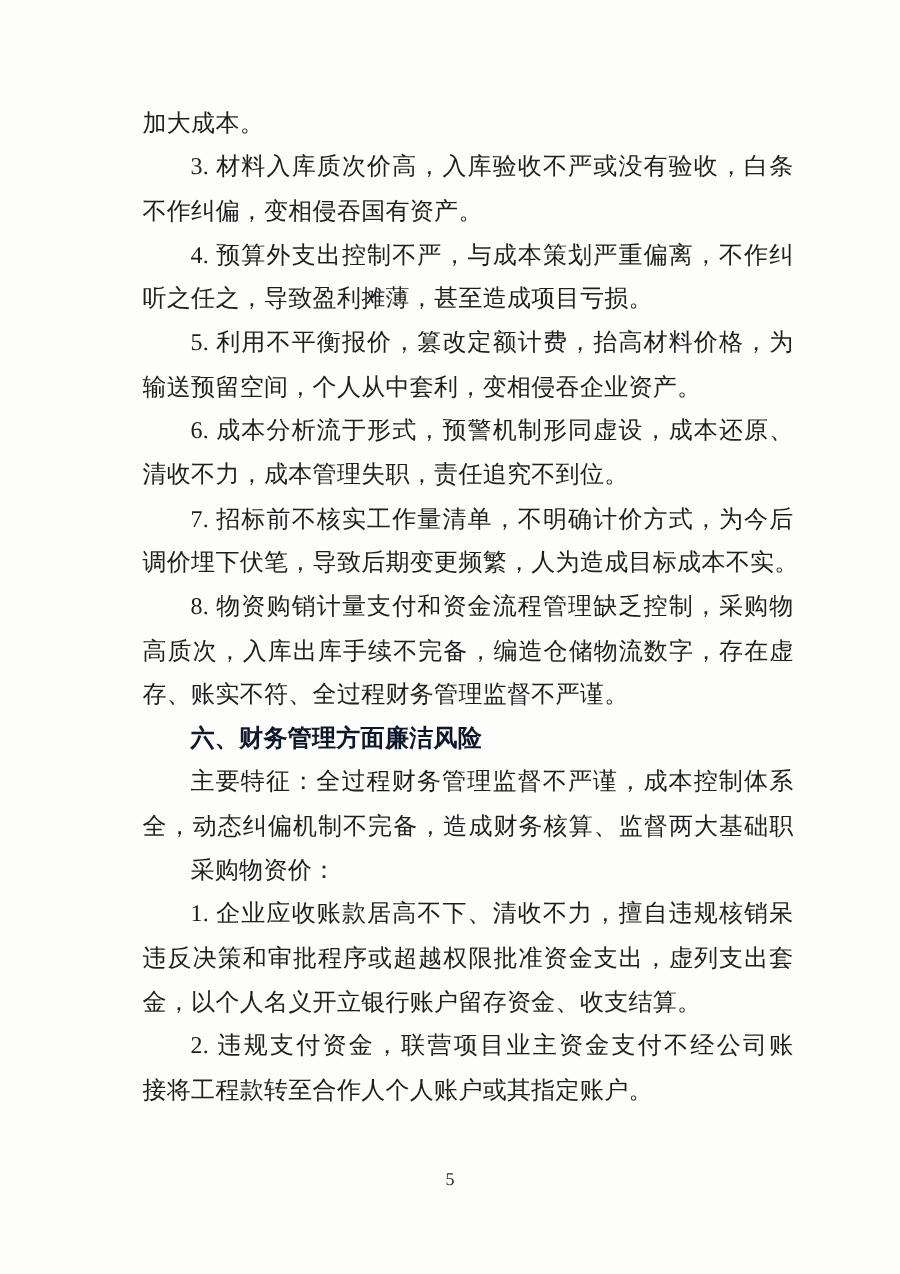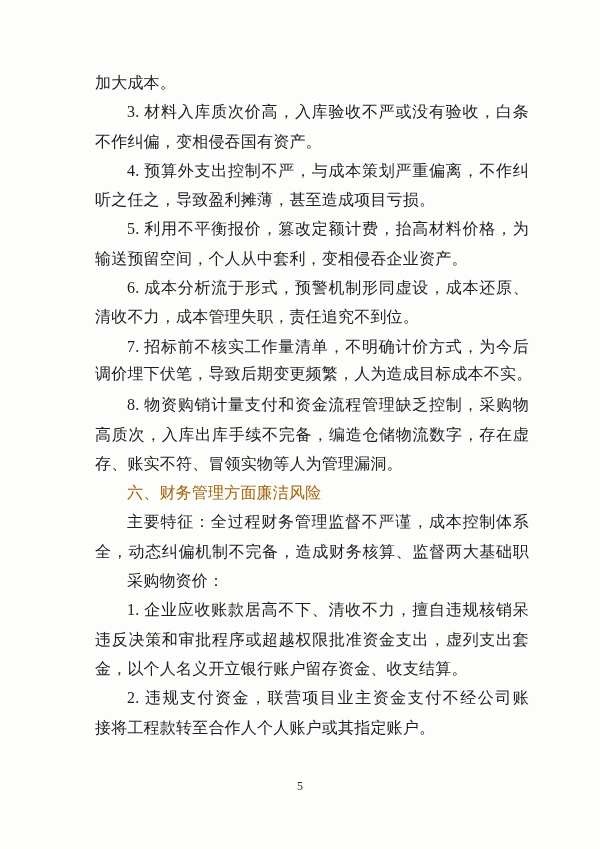--- a/index.html
+++ b/index.html
@@ -29,22 +29,22 @@
     letter-spacing: 0.2px;
   }
   .line.fill {
     white-space: normal;
     text-align: justify;
     text-align-last: justify;
     overflow: hidden;
   }
   .line.heading {
     font-family: "Liberation Sans", "DejaVu Sans", sans-serif;
-    font-weight: normal;
-    color: #a16207;
+    font-weight: bold;
+    color: #0f172a;
   }
   .page-number {
     position: absolute;
     left: 0; top: 779px;
     width: 600px;
     text-align: center;
     font-size: 12px;
     line-height: 14px;
     color: #2a2a2a;
   }
@@ -57,24 +57,24 @@
       <div class="line" style="text-indent: 0px;">加大成本。</div>
       <div class="line fill" style="text-indent: 32px;">3. 材料入库质次价高，入库验收不严或没有验收，白条抵库，</div>
       <div class="line" style="text-indent: 0px;">不作纠偏，变相侵吞国有资产。</div>
       <div class="line fill" style="text-indent: 32px;">4. 预算外支出控制不严，与成本策划严重偏离，不作纠偏，</div>
       <div class="line" style="text-indent: 0px;">听之任之，导致盈利摊薄，甚至造成项目亏损。</div>
       <div class="line fill" style="text-indent: 32px;">5. 利用不平衡报价，篡改定额计费，抬高材料价格，为利益</div>
       <div class="line" style="text-indent: 0px;">输送预留空间，个人从中套利，变相侵吞企业资产。</div>
       <div class="line fill" style="text-indent: 32px;">6. 成本分析流于形式，预警机制形同虚设，成本还原、考核、</div>
       <div class="line" style="text-indent: 0px;">清收不力，成本管理失职，责任追究不到位。</div>
       <div class="line fill" style="text-indent: 32px;">7. 招标前不核实工作量清单，不明确计价方式，为今后变更</div>
-      <div class="line" style="text-indent: 0px; font-family: Liberation Mono, monospace;">调价埋下伏笔，导致后期变更频繁，人为造成目标成本不实。</div>
+      <div class="line" style="text-indent: 0px;">调价埋下伏笔，导致后期变更频繁，人为造成目标成本不实。</div>
       <div class="line fill" style="text-indent: 32px;">8. 物资购销计量支付和资金流程管理缺乏控制，采购物资价</div>
       <div class="line fill" style="text-indent: 0px;">高质次，入库出库手续不完备，编造仓储物流数字，存在虚构库</div>
-      <div class="line" style="text-indent: 0px;">存、账实不符、冒领实物等人为管理漏洞。</div>
+      <div class="line" style="text-indent: 0px;">存、账实不符、全过程财务管理监督不严谨。</div>
       <div class="line heading" style="text-indent: 32px;">六、财务管理方面廉洁风险</div>
       <div class="line fill" style="text-indent: 32px;">主要特征：全过程财务管理监督不严谨，成本控制体系不健</div>
       <div class="line fill" style="text-indent: 0px;">全，动态纠偏机制不完备，造成财务核算、监督两大基础职能丧</div>
       <div class="line" style="text-indent: 32px;">采购物资价：</div>
       <div class="line fill" style="text-indent: 32px;">1. 企业应收账款居高不下、清收不力，擅自违规核销呆坏账。</div>
       <div class="line fill" style="text-indent: 0px;">违反决策和审批程序或超越权限批准资金支出，虚列支出套取资</div>
       <div class="line" style="text-indent: 0px;">金，以个人名义开立银行账户留存资金、收支结算。</div>
       <div class="line fill" style="text-indent: 32px;">2. 违规支付资金，联营项目业主资金支付不经公司账户，直</div>
       <div class="line" style="text-indent: 0px;">接将工程款转至合作人个人账户或其指定账户。</div>
     </div>

